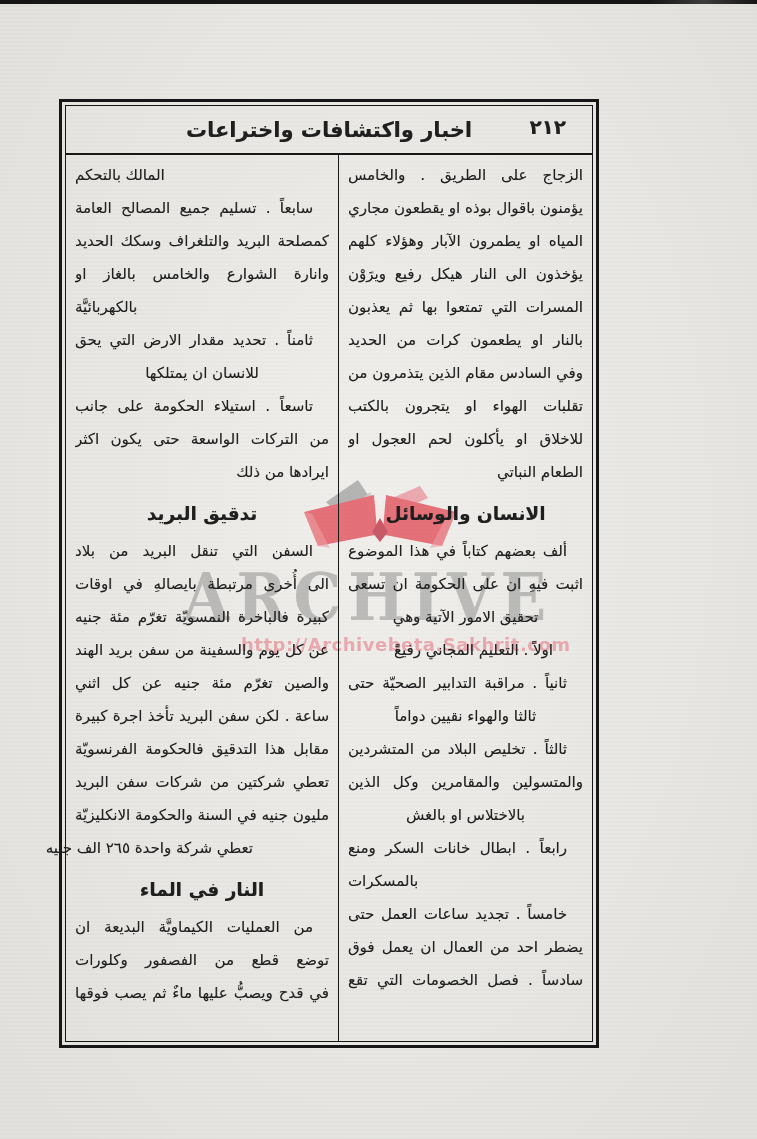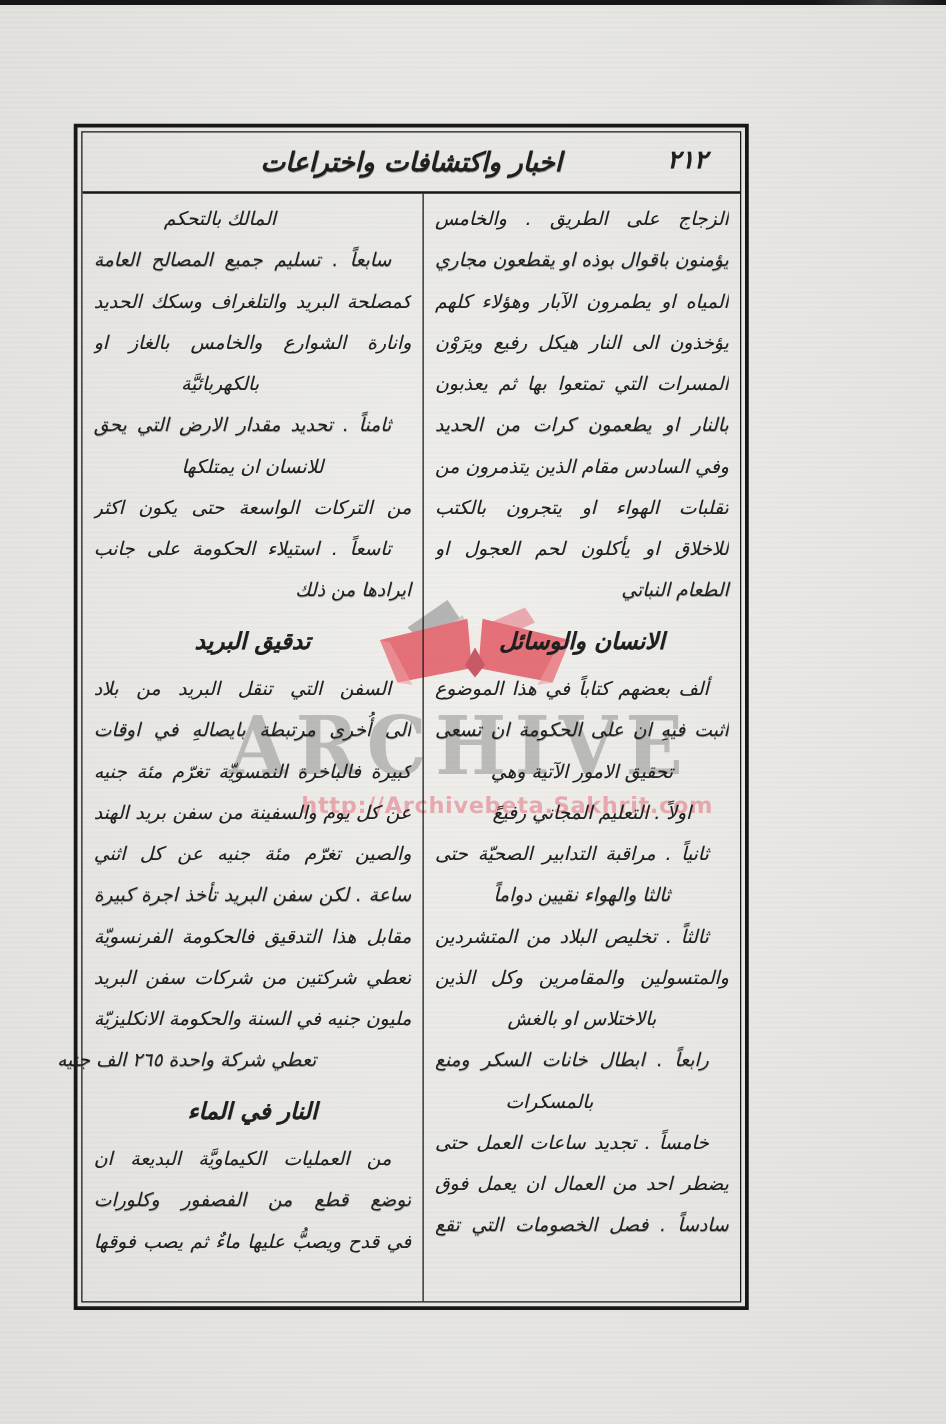--- a/index.html
+++ b/index.html
@@ -14,21 +14,21 @@
     background-image:
       radial-gradient(ellipse at 50% 45%, rgba(255,255,255,0.25), rgba(0,0,0,0.04) 95%),
       repeating-linear-gradient(0deg, rgba(0,0,0,0.015) 0 2px, rgba(255,255,255,0.012) 2px 4px);
     color:var(--ink);
   }
   .top-streak{position:absolute; left:0; top:0; width:100%; height:4px;
     background:linear-gradient(90deg,#161616 0 86%, #3c3c3c 93%, #161616 100%);}
   
   .frame-outer{
     position:absolute; left:59px; top:99px; width:540px; height:949px;
-    border:3px solid var(--frame); box-sizing:border-box;font-style:italic;
+    border:3px solid var(--frame); box-sizing:border-box;
   }
   .frame-inner{
     position:absolute; inset:3px; border:1.5px solid var(--frame);
     box-sizing:border-box; display:flex; flex-direction:column;
   }
   
   .header{
     position:relative; height:47px; flex:0 0 auto;
     border-bottom:2.5px solid var(--frame);
     display:flex; align-items:center; justify-content:center;
@@ -48,21 +48,21 @@
   .col-left{width:51.7%;}
   .tline{
     height:33px; line-height:33px; font-size:15px; white-space:nowrap;
     text-shadow:.3px .3px 0 rgba(25,25,25,.35);
   }
   .tline.a-j{white-space:normal; text-align:justify; text-align-last:justify; overflow:hidden;}
   .tline.a-ji{white-space:normal; text-align:justify; text-align-last:justify; overflow:hidden; padding-right:16px;}
   .tline.a-c{text-align:center;}
   .tline.a-r{text-align:right;}
   .tline.a-ri{text-align:right; padding-right:30px;}
-  .tline.a-ri2{text-align:center; padding-right:52px;}
+  .tline.a-ri2{text-align:left; padding-right:52px;}
   .tline.a-ri3{text-align:right; padding-right:76px;}
   .theading{
     height:46px; line-height:50px; text-align:center;
     font-size:18.5px; font-weight:bold;
     text-shadow:.35px .35px 0 rgba(25,25,25,.45);
   }
   
   .watermark{position:absolute; left:0; top:0; width:100%; height:100%;
     pointer-events:none; z-index:2;}
   .wm-book{position:absolute; left:296px; top:478px; opacity:.82;}
@@ -136,22 +136,22 @@
             <div class="tline a-j">سادساً . فصل الخصومات التي تقع بين</div>
           </div>
         <div class="col col-left">
             <div class="tline a-ri2">المالك بالتحكم</div>
             <div class="tline a-ji">سابعاً . تسليم جميع المصالح العامة تقلبات</div>
             <div class="tline a-j">كمصلحة البريد والتلغراف وسكك الحديد</div>
             <div class="tline a-j">وانارة الشوارع والخامس بالغاز او</div>
             <div class="tline a-ri2">بالكهربائيَّة</div>
             <div class="tline a-ji">ثامناً . تحديد مقدار الارض التي يحق</div>
             <div class="tline a-c">للانسان ان يمتلكها</div>
+            <div class="tline a-ji">تاسعاً . استيلاء الحكومة على جانب كبير</div>
             <div class="tline a-j">من التركات الواسعة حتى يكون اكثر</div>
-            <div class="tline a-ji">تاسعاً . استيلاء الحكومة على جانب كبير</div>
             <div class="tline a-r">ايرادها من ذلك</div>
             <div class="theading">تدقيق البريد</div>
             <div class="tline a-ji">السفن التي تنقل البريد من بلاد</div>
             <div class="tline a-j">الى أُخرى مرتبطة بايصالهِ في اوقات محدودة</div>
             <div class="tline a-j">كبيرة فالباخرة النمسويّة تغرّم مئة جنيه</div>
             <div class="tline a-j">عن كل يوم والسفينة من سفن بريد الهند</div>
             <div class="tline a-j">والصين تغرّم مئة جنيه عن كل اثني عشرة</div>
             <div class="tline a-j">ساعة . لكن سفن البريد تأخذ اجرة كبيرة</div>
             <div class="tline a-j">مقابل هذا التدقيق فالحكومة الفرنسويّة</div>
             <div class="tline a-j">تعطي شركتين من شركات سفن البريد</div>

